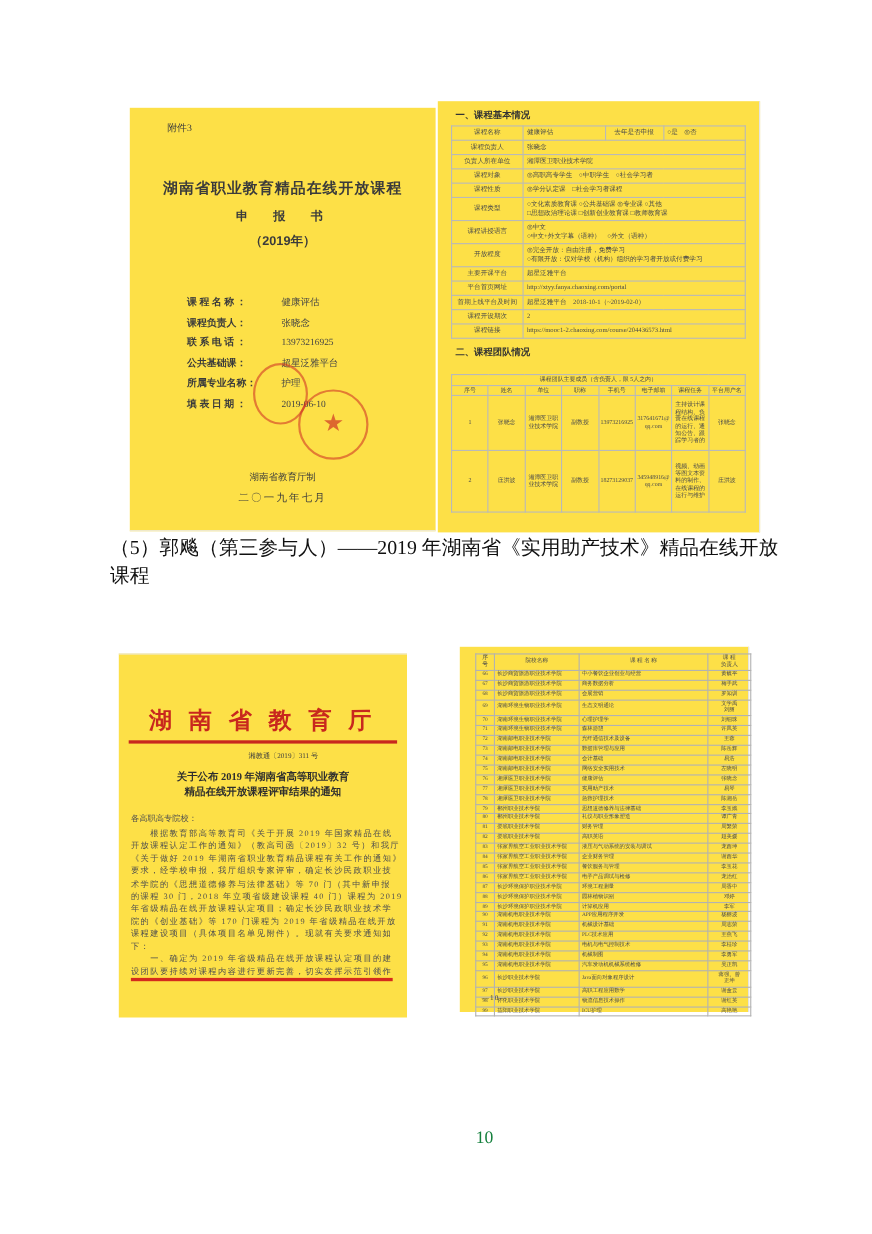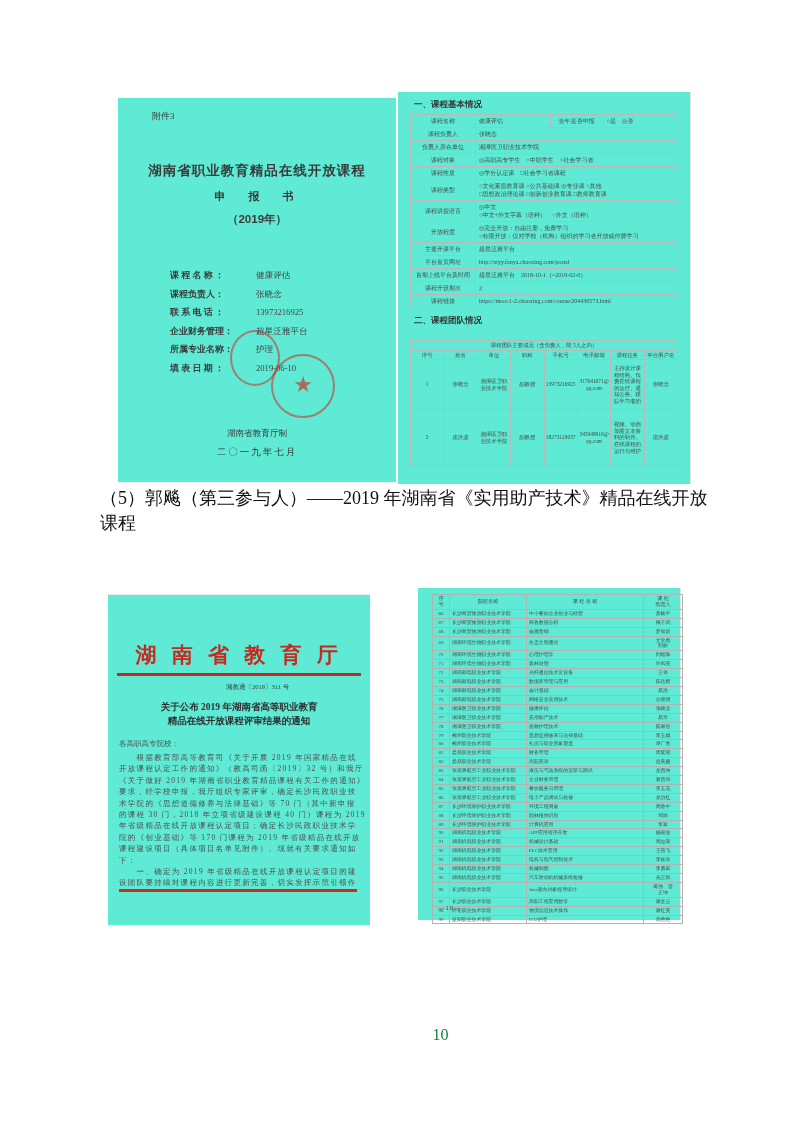--- a/index.html
+++ b/index.html
@@ -1,18 +1,18 @@
 <!DOCTYPE html>
 <html><head>
 <meta charset="utf-8">
 <style>
   html,body{margin:0;padding:0;background:#fff;}
   .page{position:relative;width:793px;height:1122px;background:#ffffff;overflow:hidden;
         font-family:"Liberation Serif","DejaVu Serif",serif;color:#222;}
-  .scan{position:absolute;background:#5eead4;color:#3b3b3b;}
+  .scan{position:absolute;background:#fde047;color:#3b3b3b;}
   .abs{position:absolute;}
   .ctr{width:100%;text-align:center;}
 
   
   #cover{left:118px;top:98px;width:278px;height:384px;border-bottom:1px solid #ececec;}
   .cov-att{left:34px;top:12px;font-size:9px;}
   .cov-t1{top:64px;font-size:13.5px;font-weight:bold;letter-spacing:1px;
           font-family:"Liberation Sans","DejaVu Sans",sans-serif;}
   .cov-t2{top:91px;font-size:11px;font-weight:bold;letter-spacing:6px;
           font-family:"Liberation Sans","DejaVu Sans",sans-serif;}
@@ -75,21 +75,21 @@
 
   <div id="cover" class="scan">
     <div class="abs cov-att">附件3</div>
     <div class="abs ctr cov-t1">湖南省职业教育精品在线开放课程</div>
     <div class="abs ctr cov-t2">申　报　书</div>
     <div class="abs ctr cov-t3">（2019年）</div>
     <div id="cover-fields">
         <div class="cfrow"><span class="cflbl">课 程 名 称 ：</span><span class="cfval">健康评估</span></div>
         <div class="cfrow"><span class="cflbl">课程负责人：</span><span class="cfval">张晓念</span></div>
         <div class="cfrow"><span class="cflbl">联 系 电 话 ：</span><span class="cfval">13973216925</span></div>
-        <div class="cfrow"><span class="cflbl">企业财务管理：</span><span class="cfval">超星泛雅平台</span></div>
+        <div class="cfrow"><span class="cflbl">公共基础课：</span><span class="cfval">超星泛雅平台</span></div>
         <div class="cfrow"><span class="cflbl">所属专业名称：</span><span class="cfval">护理</span></div>
         <div class="cfrow"><span class="cflbl">填 表 日 期 ：</span><span class="cfval">2019-06-10</span></div>
       </div>
     <div class="stamp" style="left:112px;top:232px;width:46px;height:52px;"></div>
     <div class="stamp" style="left:153px;top:256px;width:60px;height:60px;">
       <span class="star">★</span>
     </div>
     <div class="abs ctr cov-f1">湖南省教育厅制</div>
     <div class="abs ctr cov-f2">二〇一九年七月</div>
   </div>

